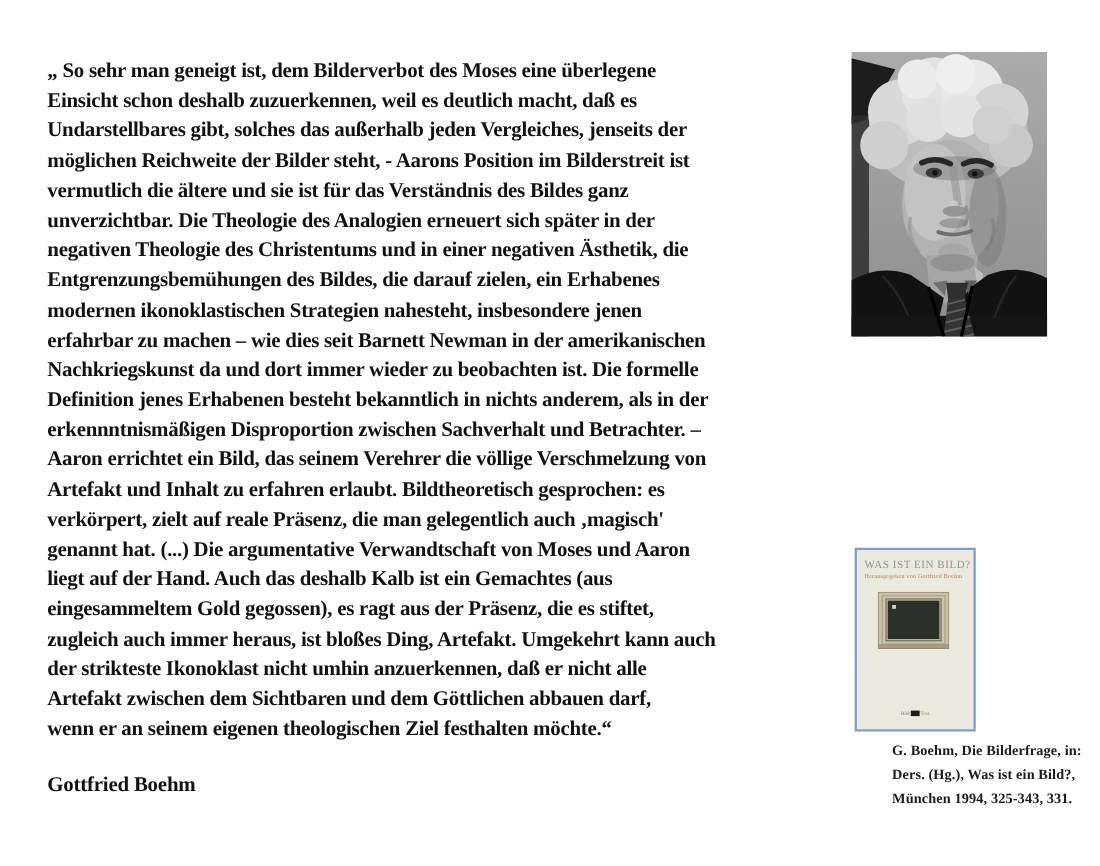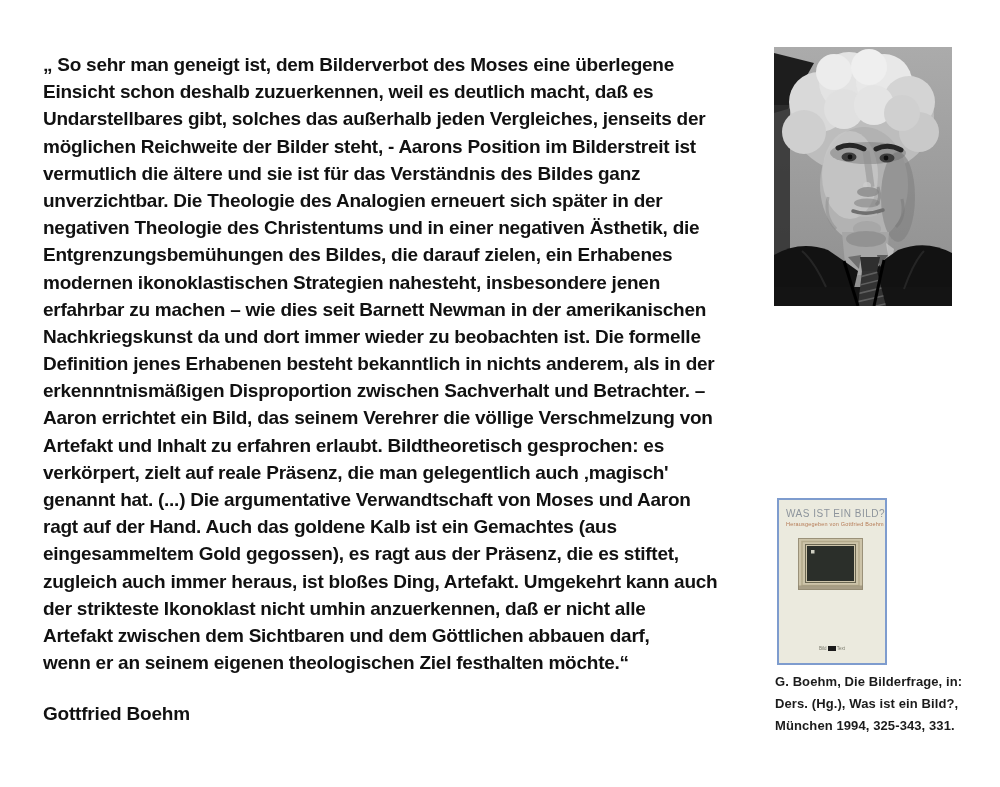--- a/index.html
+++ b/index.html
@@ -1,21 +1,21 @@
 <!DOCTYPE html>
 <html><head>
 <meta charset="utf-8">
 <style>
   html, body { margin: 0; padding: 0; background: #ffffff; }
   .slide {
     position: relative;
     width: 1000px;
     height: 787px;
     background: #ffffff;
-    font-family: Liberation Sans, sans-serif;
+    font-family: Liberation Serif, serif;
     overflow: hidden;
   }
 
   
   .quote-block {
     position: absolute;
     left: 43px;
     top: 51px;
     width: 700px;
     color: #111111;
@@ -113,21 +113,21 @@
   .citation {
     position: absolute;
     left: 775px;
     top: 671px;
     width: 210px;
     color: #1b1b1b;
     font-size: 13px;
     font-weight: 700;
     letter-spacing: 0.1px;
   }
-  .citation-line { line-height: 21.8px; white-space: nowrap; }
+  .citation-line { line-height: 21.8px; white-space: nowrap; margin-left: 36px; }
 </style>
 </head>
 <body>
 
 <div class="slide">
 
   <div class="quote-block">
     <div class="quote-line">„ So sehr man geneigt ist, dem Bilderverbot des Moses eine überlegene</div>
     <div class="quote-line">Einsicht schon deshalb zuzuerkennen, weil es deutlich macht, daß es</div>
     <div class="quote-line">Undarstellbares gibt, solches das außerhalb jeden Vergleiches, jenseits der</div>
@@ -138,21 +138,21 @@
     <div class="quote-line">Entgrenzungsbemühungen des Bildes, die darauf zielen, ein Erhabenes</div>
     <div class="quote-line">modernen ikonoklastischen Strategien nahesteht, insbesondere jenen</div>
     <div class="quote-line">erfahrbar zu machen – wie dies seit Barnett Newman in der amerikanischen</div>
     <div class="quote-line">Nachkriegskunst da und dort immer wieder zu beobachten ist. Die formelle</div>
     <div class="quote-line">Definition jenes Erhabenen besteht bekanntlich in nichts anderem, als in der</div>
     <div class="quote-line">erkennntnismäßigen Disproportion zwischen Sachverhalt und Betrachter. –</div>
     <div class="quote-line">Aaron errichtet ein Bild, das seinem Verehrer die völlige Verschmelzung von</div>
     <div class="quote-line">Artefakt und Inhalt zu erfahren erlaubt. Bildtheoretisch gesprochen: es</div>
     <div class="quote-line">verkörpert, zielt auf reale Präsenz, die man gelegentlich auch ‚magisch'</div>
     <div class="quote-line">genannt hat. (...) Die argumentative Verwandtschaft von Moses und Aaron</div>
-    <div class="quote-line">ragt auf der Hand. Auch das goldene Kalb ist ein Gemachtes (aus</div>
+    <div class="quote-line">liegt auf der Hand. Auch das deshalb Kalb ist ein Gemachtes (aus</div>
     <div class="quote-line">eingesammeltem Gold gegossen), es ragt aus der Präsenz, die es stiftet,</div>
     <div class="quote-line">zugleich auch immer heraus, ist bloßes Ding, Artefakt. Umgekehrt kann auch</div>
     <div class="quote-line">der strikteste Ikonoklast nicht umhin anzuerkennen, daß er nicht alle</div>
     <div class="quote-line">Artefakt zwischen dem Sichtbaren und dem Göttlichen abbauen darf,</div>
     <div class="quote-line">wenn er an seinem eigenen theologischen Ziel festhalten möchte.“</div>
   </div>
 
   <div class="author-name">Gottfried Boehm</div>
 
   <div class="portrait-wrap">

